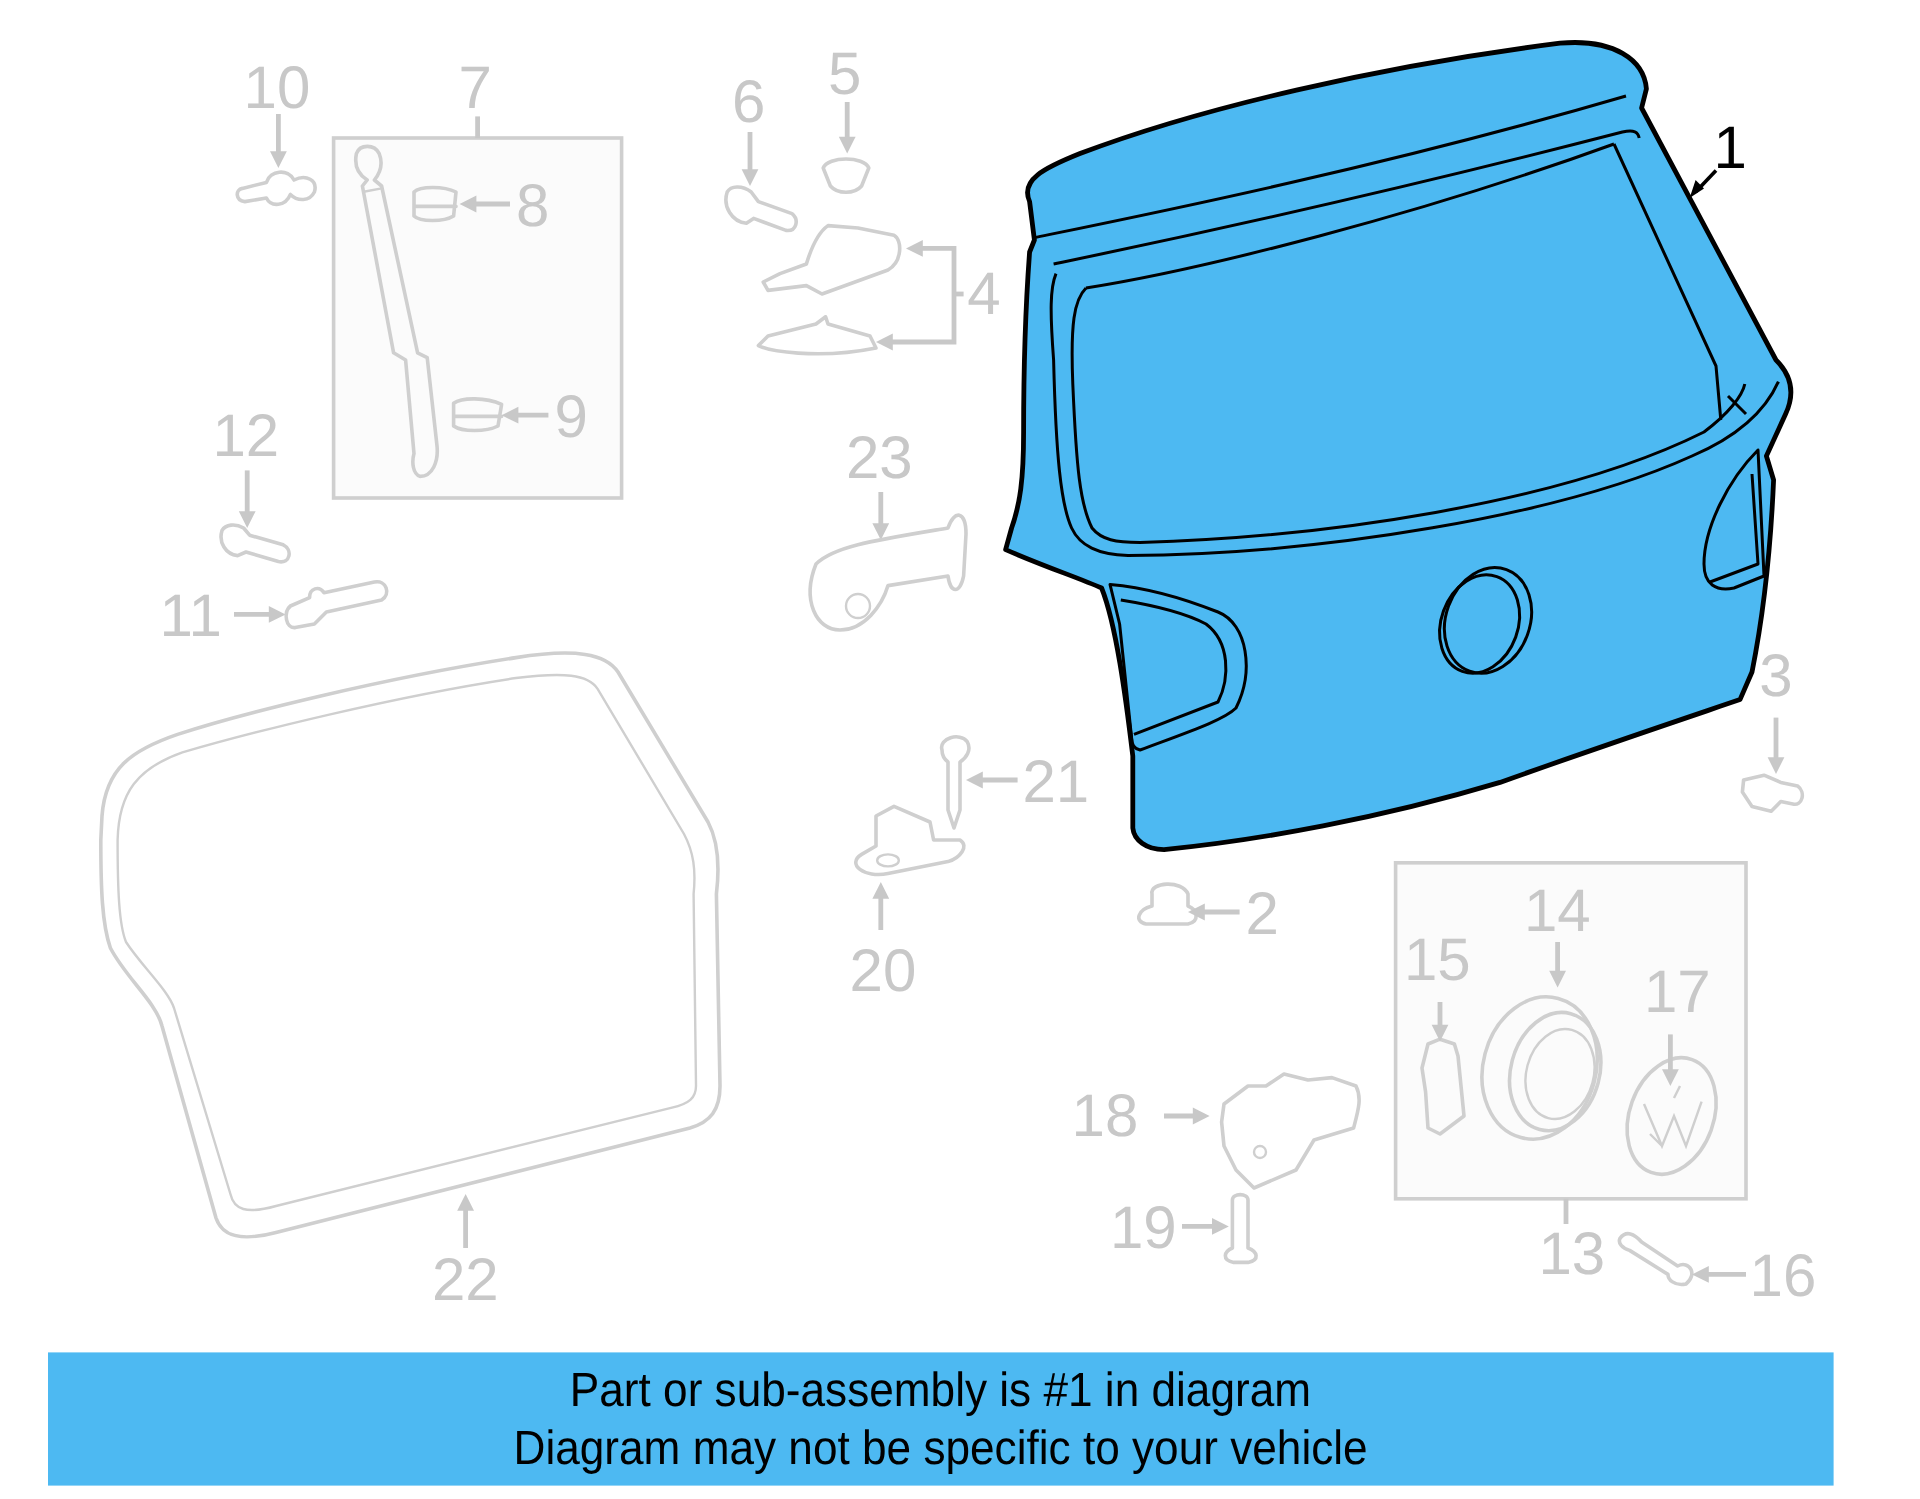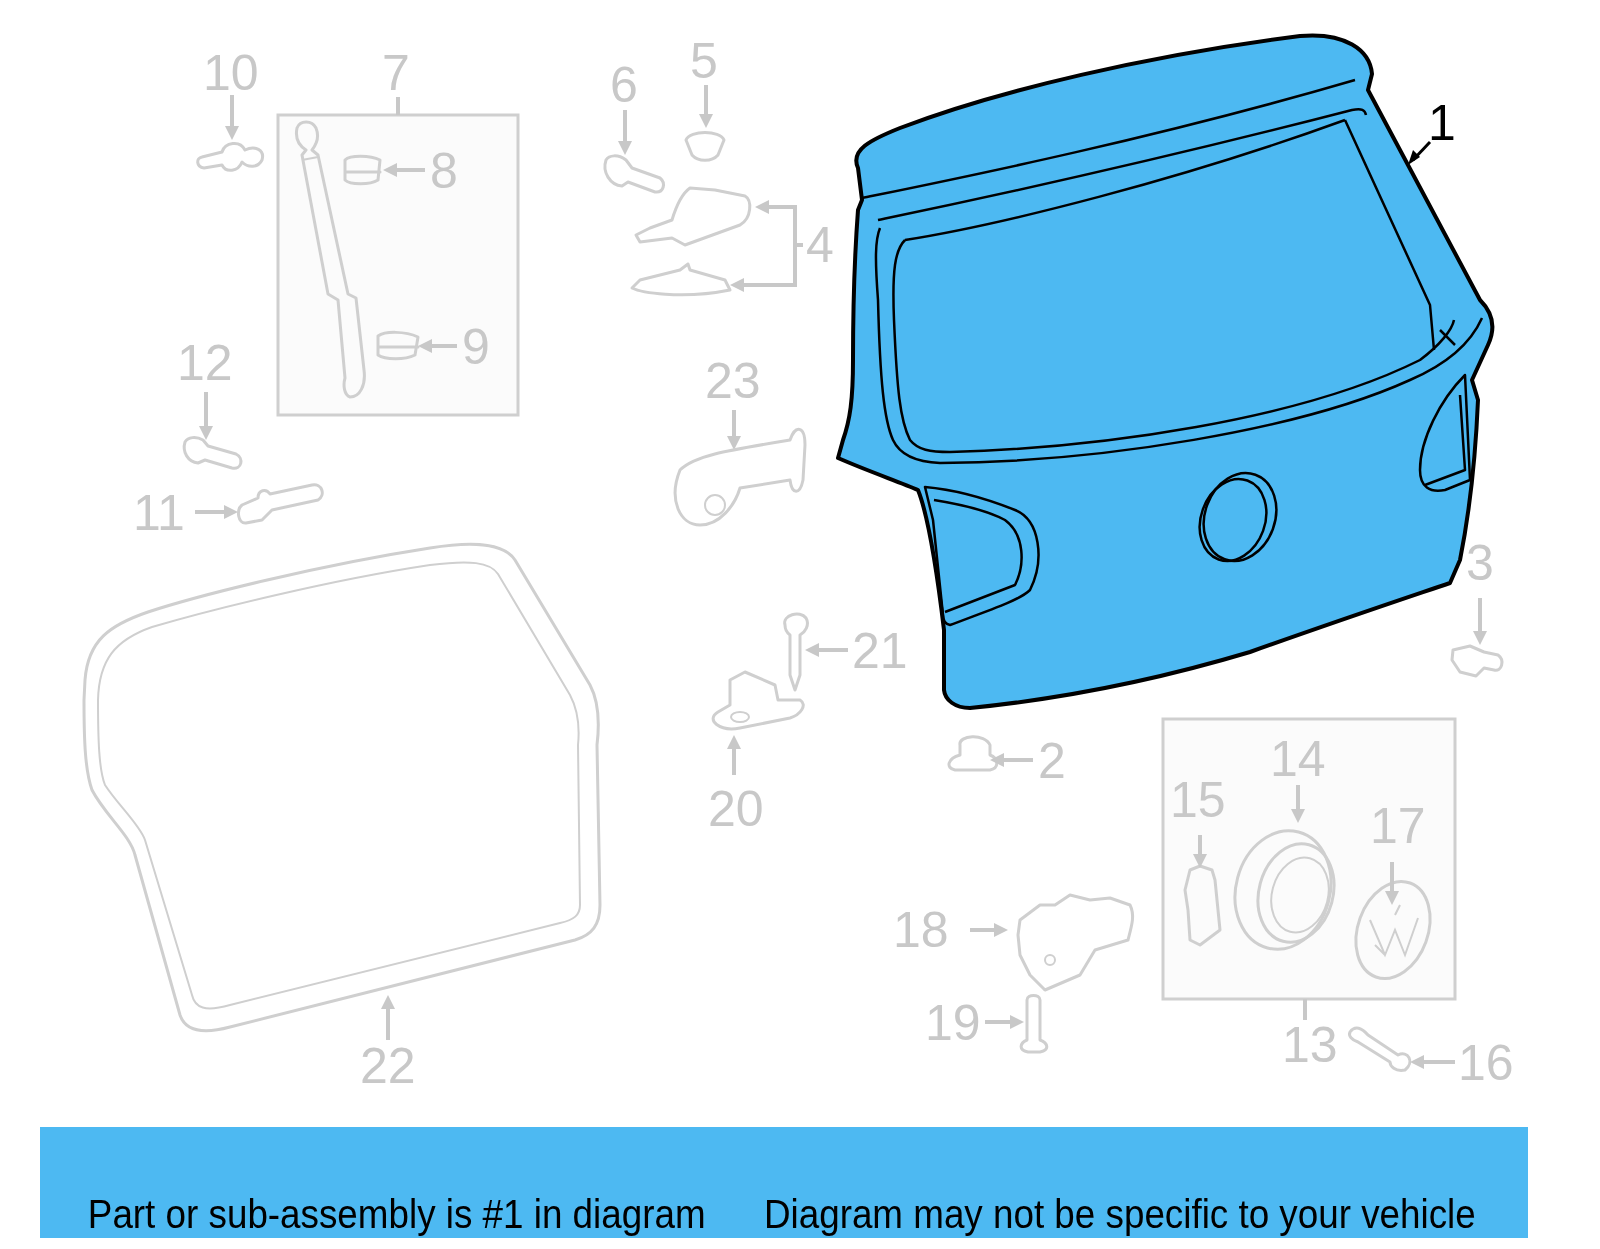--- a/index.html
+++ b/index.html
@@ -7,21 +7,21 @@
   #diagram { position:absolute; left:0; top:0; width:1600px; height:1249px; }
   .lbl { font-family:"Liberation Sans", sans-serif; font-size:50px; fill:#c8c8c8; }
   .lbl-main { fill:#000000; }
   .g { fill:none; stroke:#cfcfcf; stroke-width:3; stroke-linejoin:round; stroke-linecap:round; }
   .gt { fill:none; stroke:#cfcfcf; stroke-width:2; }
   .box { fill:#fbfbfb; stroke:#cfcfcf; stroke-width:3; }
   .arrow { stroke:#c8c8c8; stroke-width:4; fill:none; }
   .ahead { fill:#c8c8c8; }
   .part1 { fill:#4db9f2; stroke:#000; stroke-width:4; stroke-linejoin:round; }
   .part1-line { fill:none; stroke:#000; stroke-width:2.5; stroke-linejoin:round; }
-  #banner { position:absolute; left:40px; top:1127px; width:1488px; height:111px; background:#4db9f2; display:flex; align-items:flex-end; justify-content:center; }
+  #banner { position:absolute; left:40px; top:1127px; width:1488px; height:111px; background:#4db9f2; display:flex; flex-direction:column; align-items:center; justify-content:center; }
   #banner div { color:#000; font-size:40px; line-height:48px; font-family:"Liberation Sans", sans-serif; transform:scaleX(0.92); }
 </style>
 </head>
 <body>
 
 <svg id="diagram" viewBox="0 0 1600 1249" xmlns="http://www.w3.org/2000/svg">
 
   <g>
     <path class="part1" d="M858,168 C850,150 870,140 900,128 C1000,90 1150,55 1300,36 C1345,32 1370,50 1372,74 L1368,90 L1480,300 C1495,315 1495,330 1488,345 L1472,380 L1478,400 C1475,470 1468,520 1460,560 L1450,583 C1400,600 1340,620 1250,652 C1150,682 1050,700 970,708 C955,708 945,700 944,690 L944,630 C938,580 930,520 918,490 C900,482 870,472 838,458 L843,440 C850,420 853,400 853,360 C853,300 855,250 858,210 L862,200 Z"></path>
     <path class="part1-line" d="M862,198 C950,180 1150,140 1355,80"></path>

